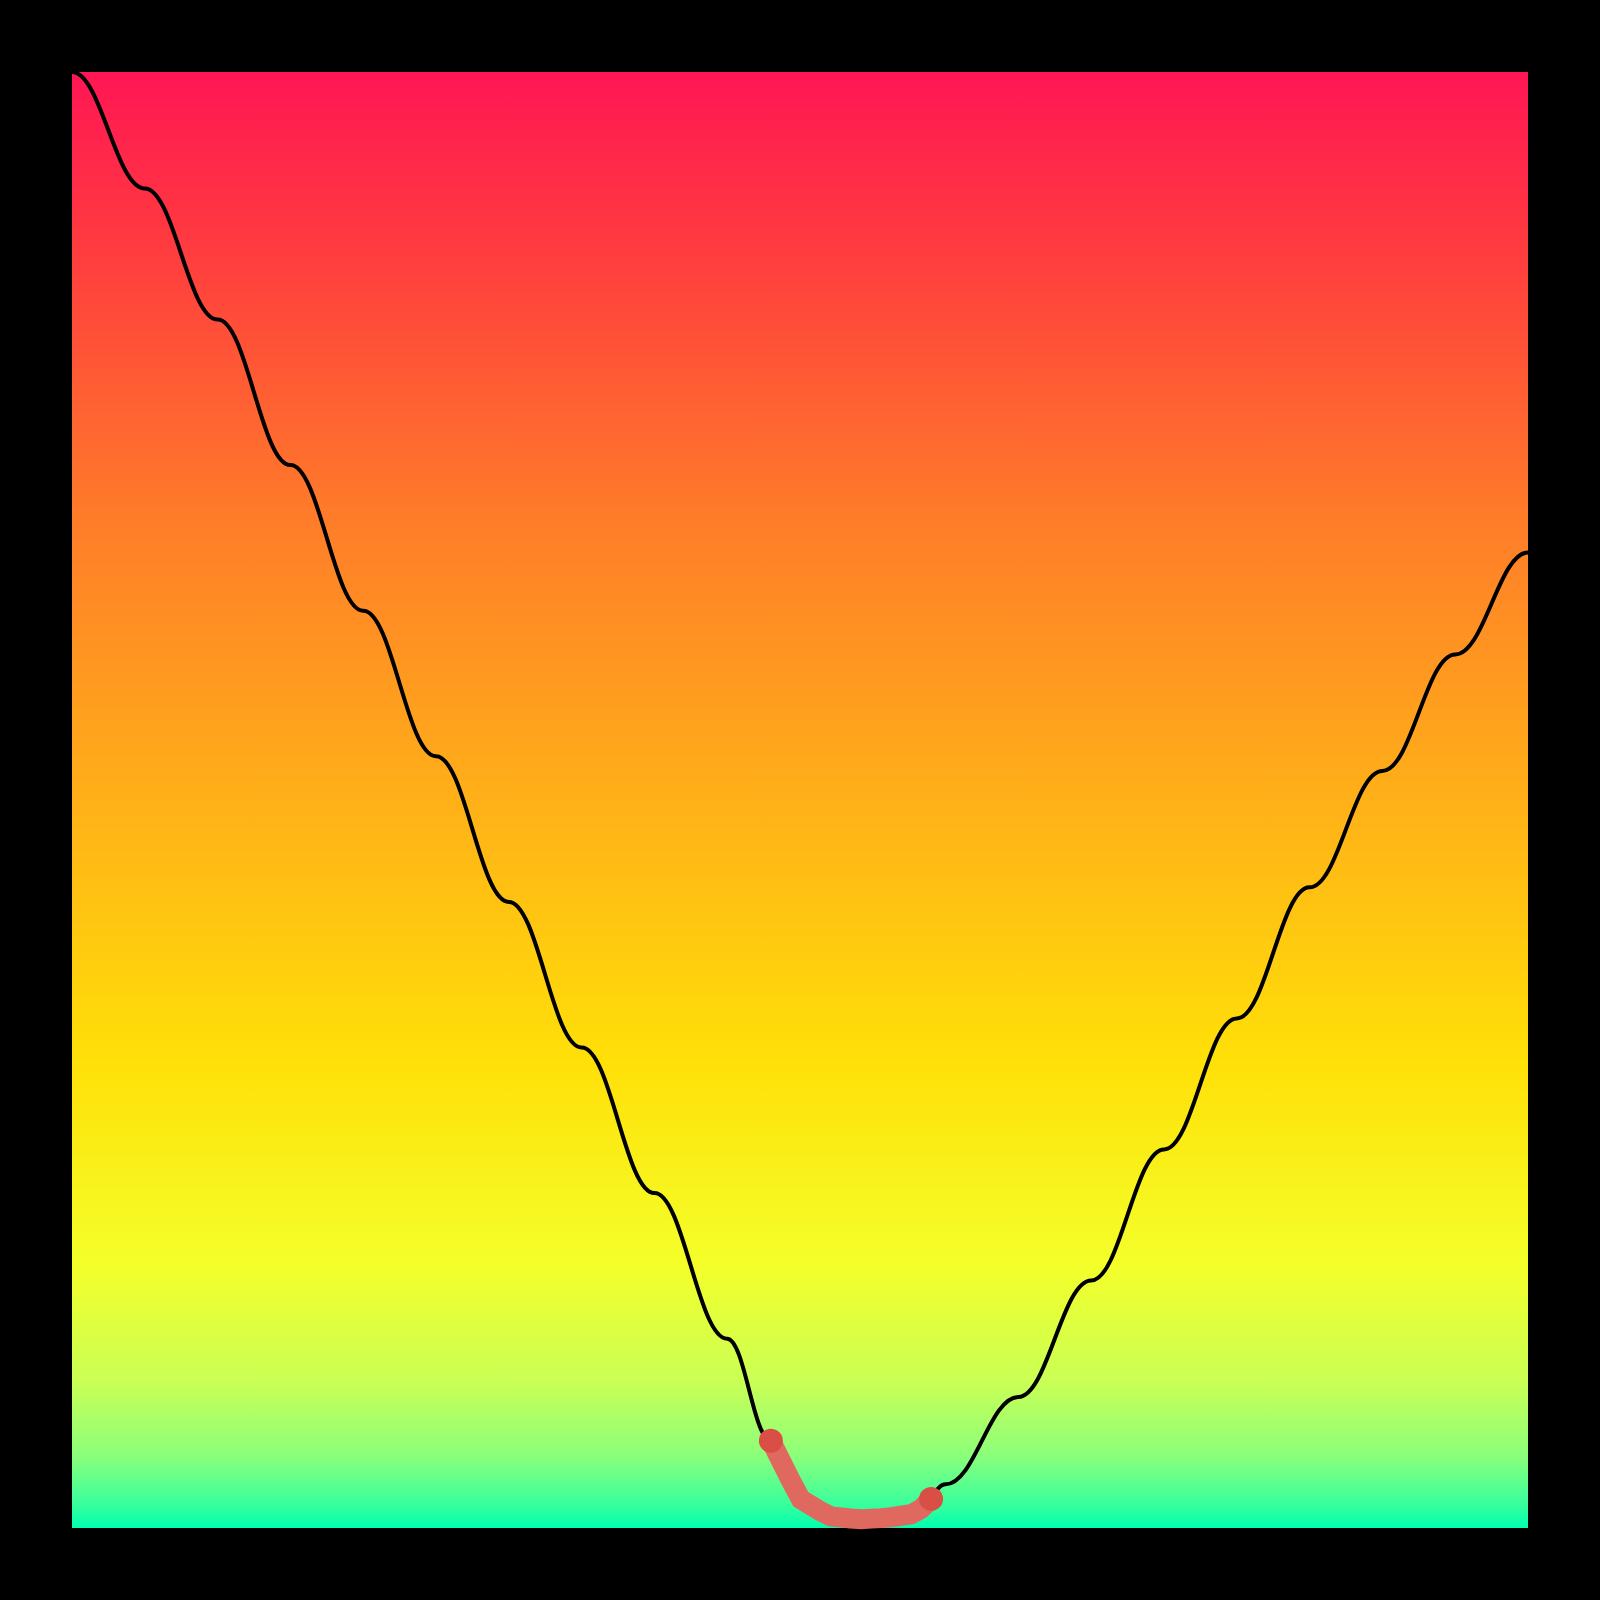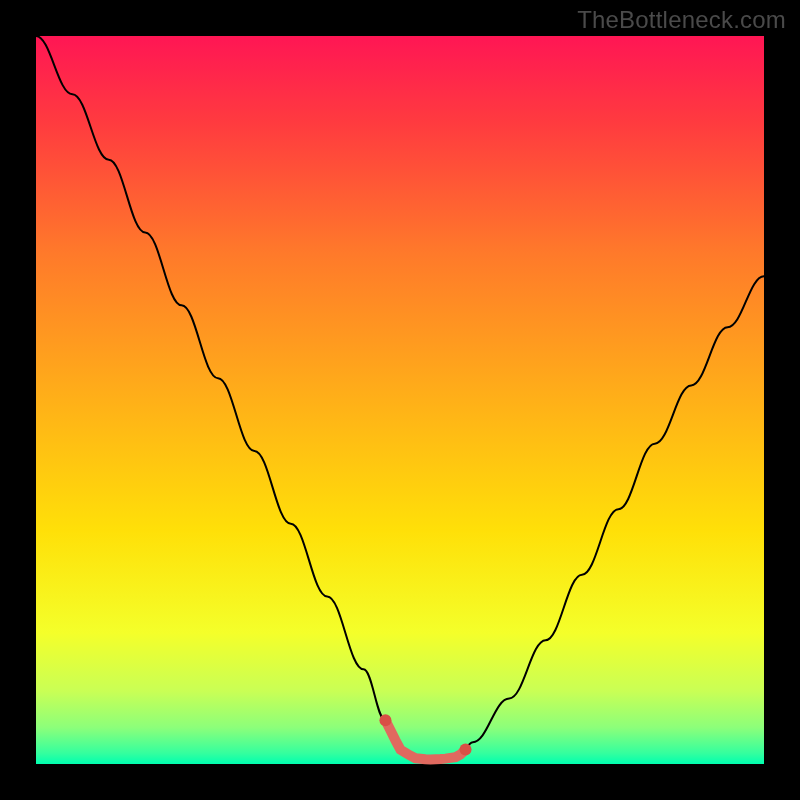--- a/index.html
+++ b/index.html
@@ -31,21 +31,20 @@
   svg.plot {
     position: absolute;
     left: 0;
     top: 0;
   }
 </style>
 </head>
 <body>
 <div class="frame">
 
-  <div class="watermark">TheBottleneck.com</div>
 
   <svg class="plot" width="800" height="800" viewBox="0 0 800 800">
     <defs>
       <linearGradient id="bg-grad" x1="0" y1="0" x2="0" y2="1">
           <stop offset="0%" stop-color="#ff1654"></stop>
           <stop offset="12%" stop-color="#ff3b3f"></stop>
           <stop offset="30%" stop-color="#ff7a2a"></stop>
           <stop offset="50%" stop-color="#ffb018"></stop>
           <stop offset="68%" stop-color="#ffe008"></stop>
           <stop offset="82%" stop-color="#f4ff2a"></stop>

